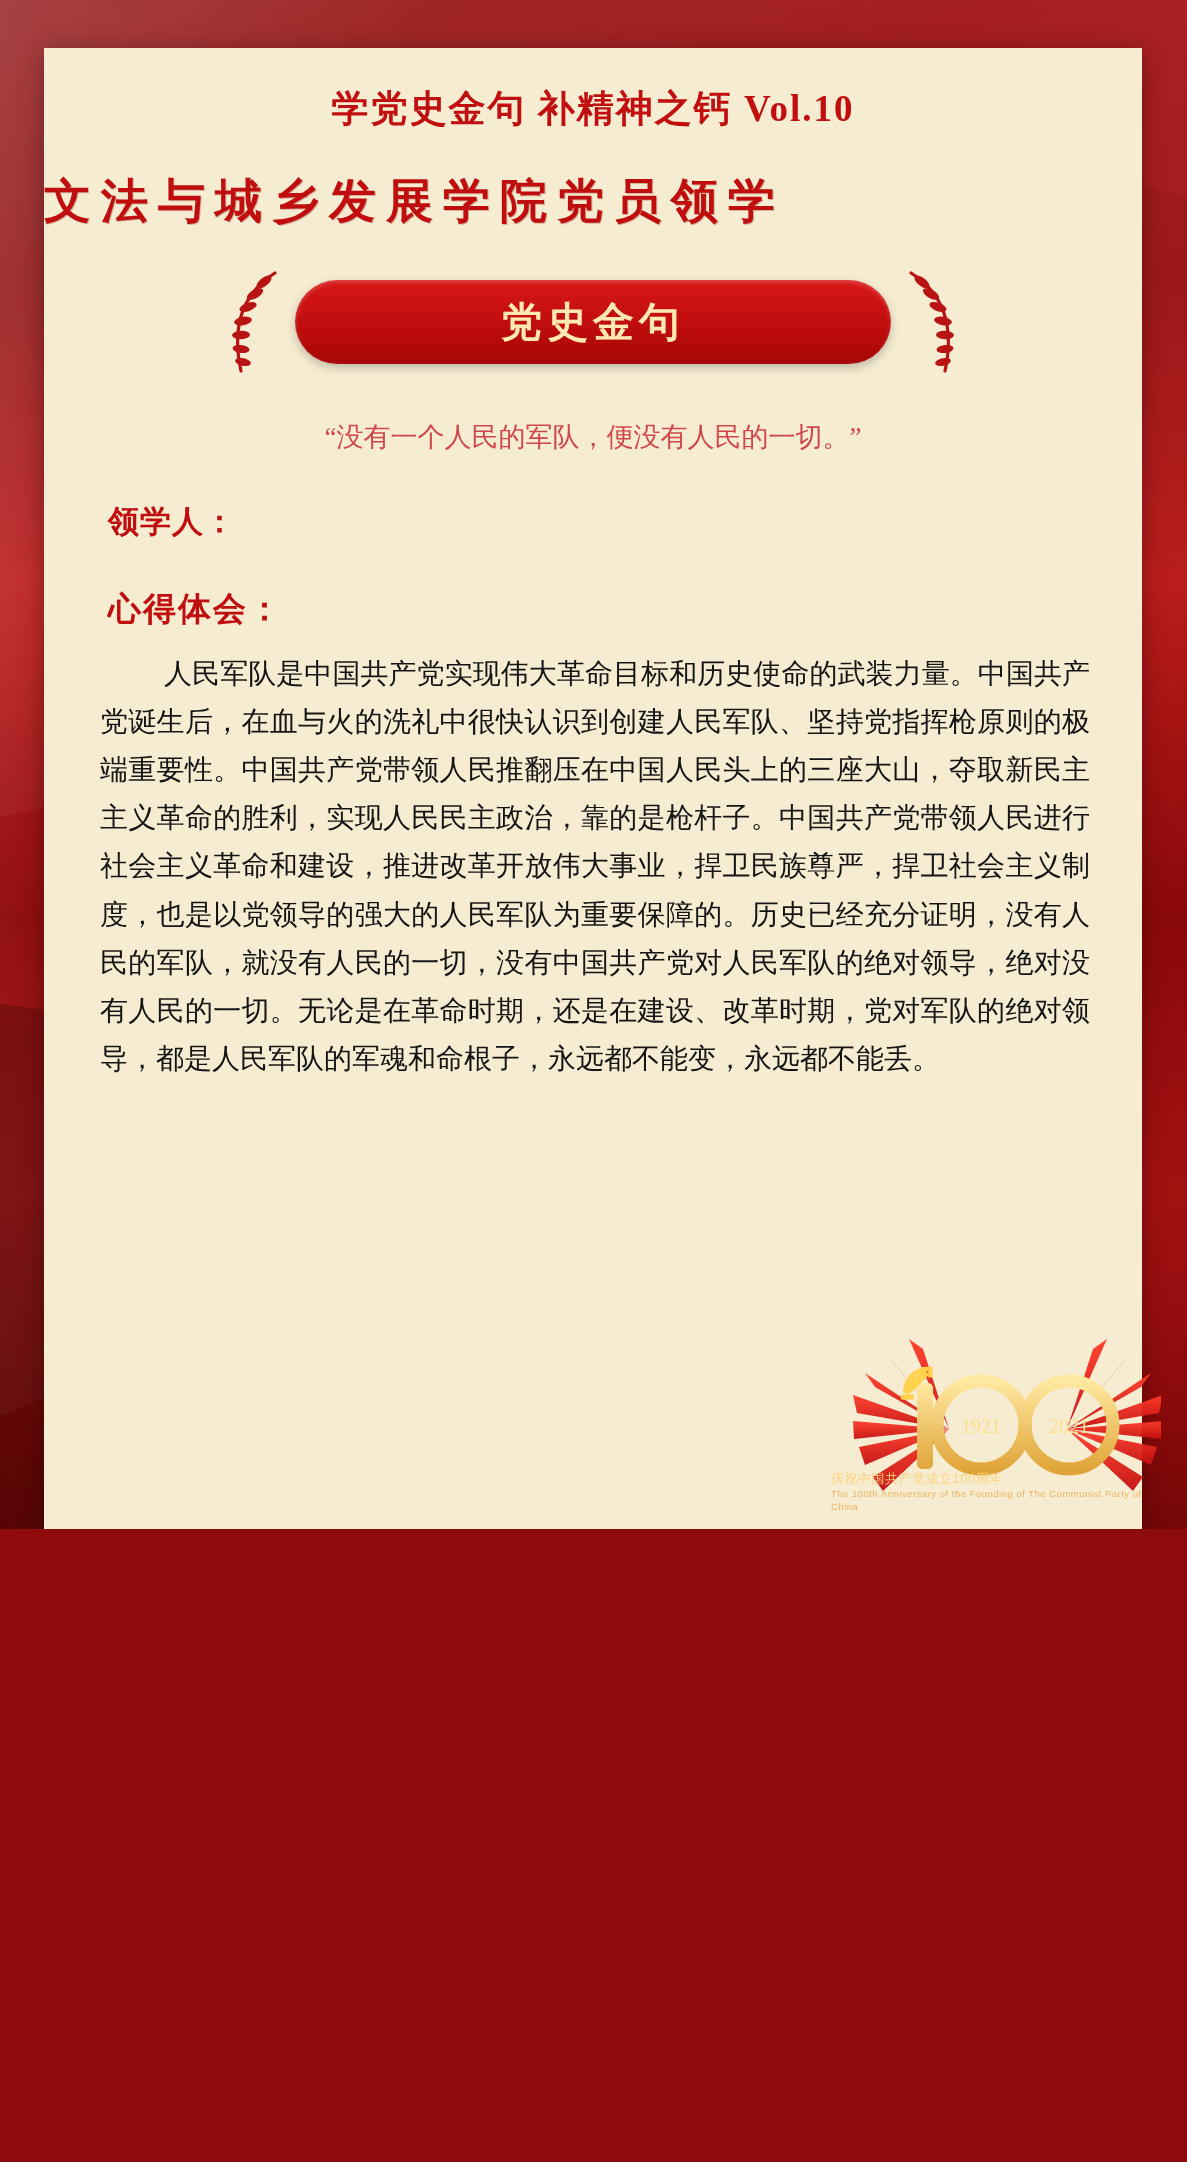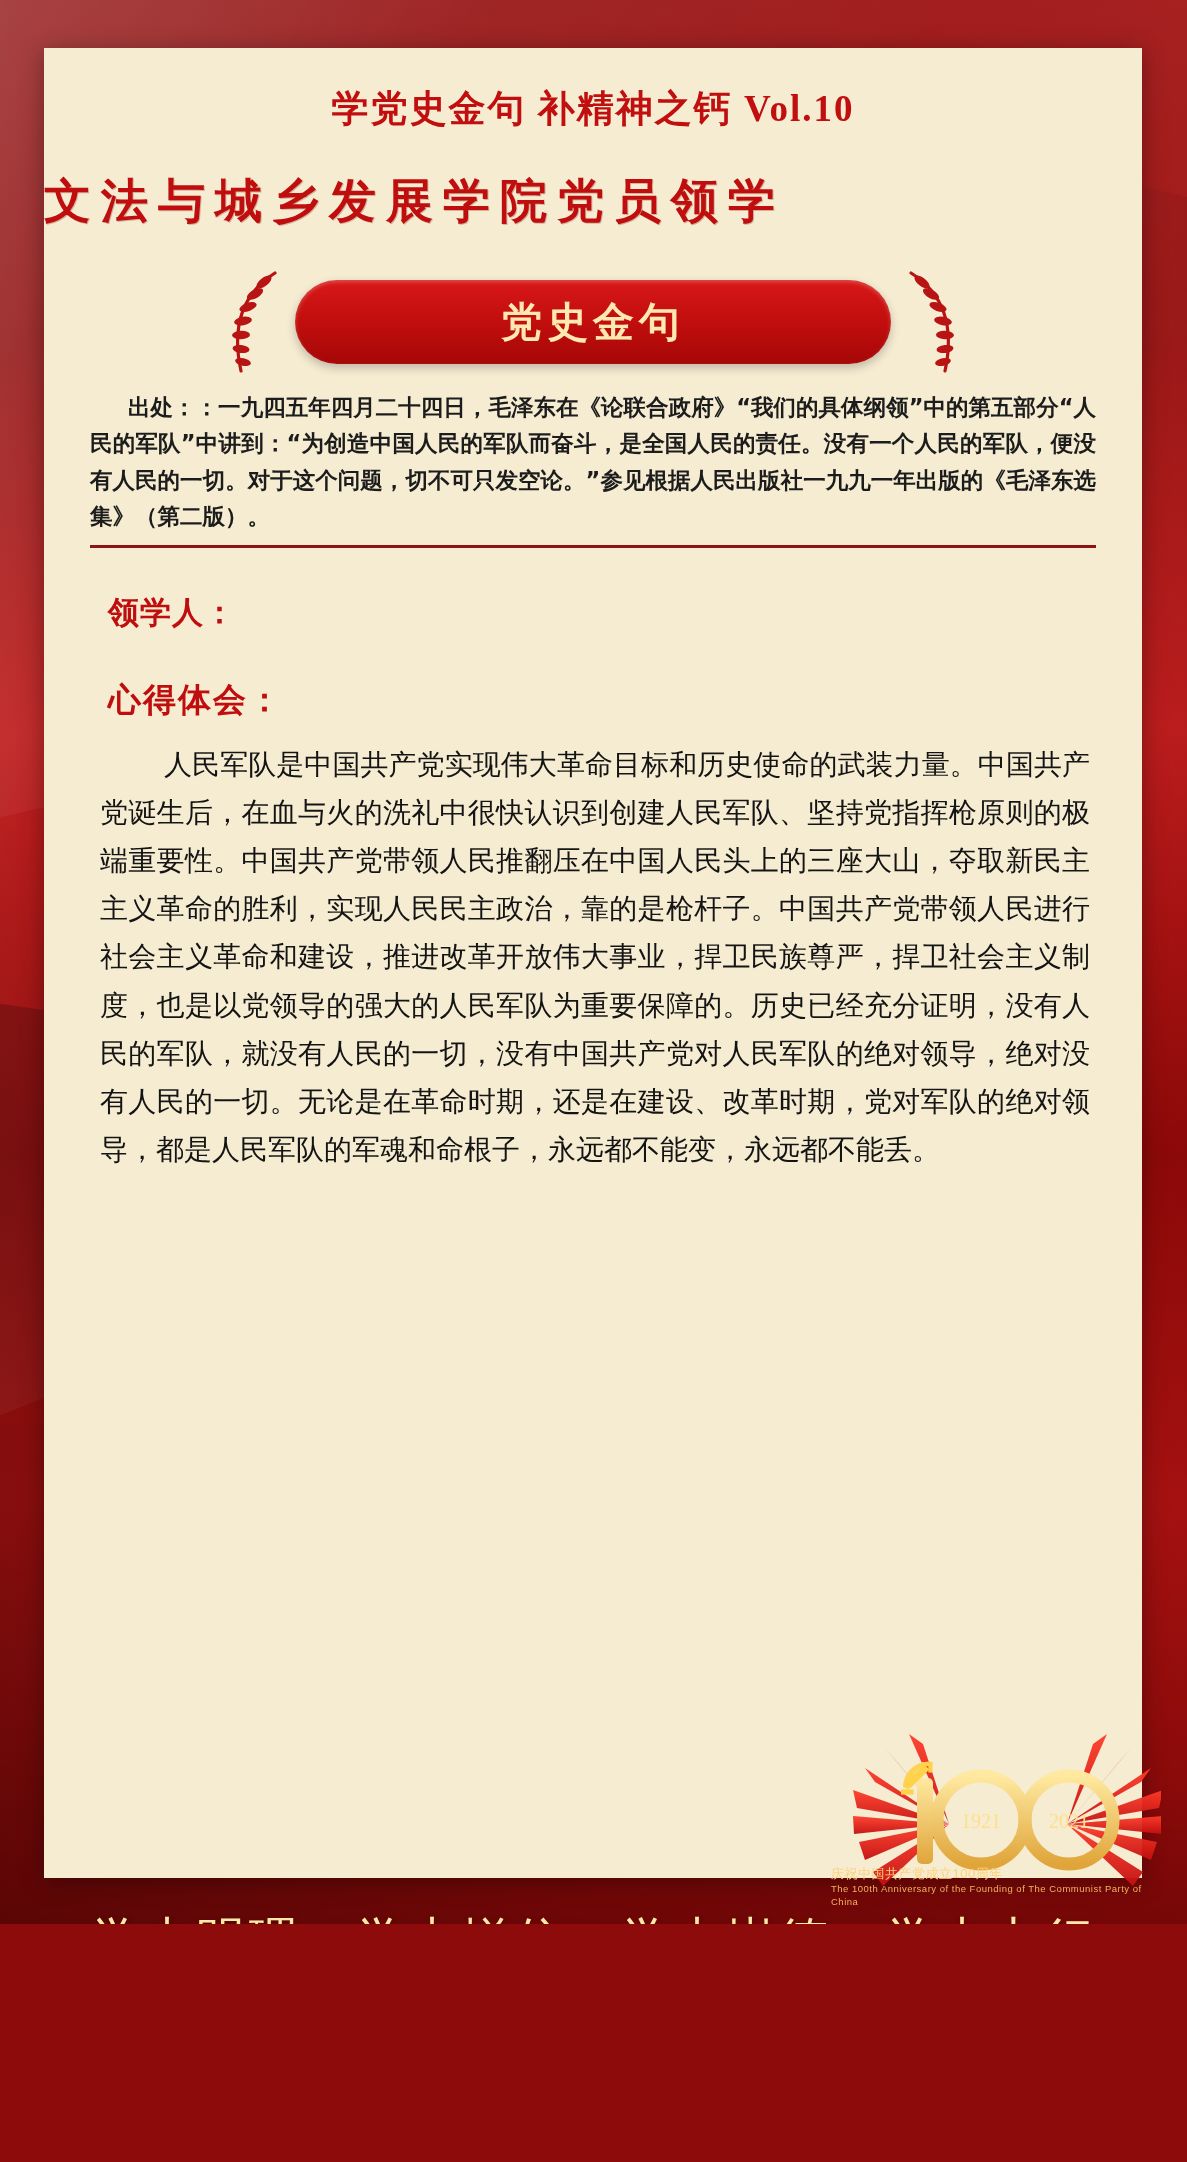--- a/index.html
+++ b/index.html
@@ -11,21 +11,21 @@
     width: 1187px;
     height: 2162px;
     overflow: hidden;
     font-family: "Liberation Sans", "DejaVu Sans", sans-serif;
   }
 
   
   .poster {
     position: relative;
     width: 1187px;
-    height: 1924px;
+    height: 1529px;
     background:
       linear-gradient(118deg, rgba(255,255,255,0.10) 0%, rgba(255,255,255,0.0) 22%),
       linear-gradient(160deg, rgba(0,0,0,0.18) 0%, rgba(0,0,0,0) 35%),
       linear-gradient(200deg, rgba(255,255,255,0.07) 0%, rgba(255,255,255,0) 40%),
       linear-gradient(180deg, #b01313 0%, #a00f0f 18%, #c01a1a 38%, #8e0909 60%, #a51111 78%, #7d0707 100%);
     overflow: hidden;
   }
   .poster::before {
     content: "";
     position: absolute;
@@ -272,22 +272,22 @@
             <ellipse cx="31" cy="40" rx="9" ry="4.2" transform="rotate(-20 31 40)"></ellipse>
             <ellipse cx="26" cy="54" rx="9" ry="4.2" transform="rotate(-10 26 54)"></ellipse>
             <ellipse cx="24" cy="68" rx="9" ry="4.2" transform="rotate(-2 24 68)"></ellipse>
             <ellipse cx="24" cy="82" rx="8.5" ry="4" transform="rotate(6 24 82)"></ellipse>
             <ellipse cx="26" cy="95" rx="8" ry="3.8" transform="rotate(12 26 95)"></ellipse>
           </g>
         </g>
       </svg>
     </div>
 
-
-    <div class="source">出处：：一九四五年四月二十四日，毛泽东在《论联合政府》“我们的具体纲领”中的第五部分“人民的军队”中讲到：“为创造中国人民的军队而奋斗，是全国人民的责任。没有一个人民的军队，便没有人民的一切。对于这个问题，切不可只发空论。”参见根据人民出版社一九九一年出版的《毛泽东选集》（第二版）。</div>
+    <div class="quote">“没有一个人民的军队，便没有人民的一切。”</div>
+
 
     <div class="leader-row">
       <div class="leader-label">领学人：</div>
     </div>
 
     <div class="section-head">心得体会：</div>
 
     <div class="body-text">人民军队是中国共产党实现伟大革命目标和历史使命的武装力量。中国共产党诞生后，在血与火的洗礼中很快认识到创建人民军队、坚持党指挥枪原则的极端重要性。中国共产党带领人民推翻压在中国人民头上的三座大山，夺取新民主主义革命的胜利，实现人民民主政治，靠的是枪杆子。中国共产党带领人民进行社会主义革命和建设，推进改革开放伟大事业，捍卫民族尊严，捍卫社会主义制度，也是以党领导的强大的人民军队为重要保障的。历史已经充分证明，没有人民的军队，就没有人民的一切，没有中国共产党对人民军队的绝对领导，绝对没有人民的一切。无论是在革命时期，还是在建设、改革时期，党对军队的绝对领导，都是人民军队的军魂和命根子，永远都不能变，永远都不能丢。</div>
   </div>
 

